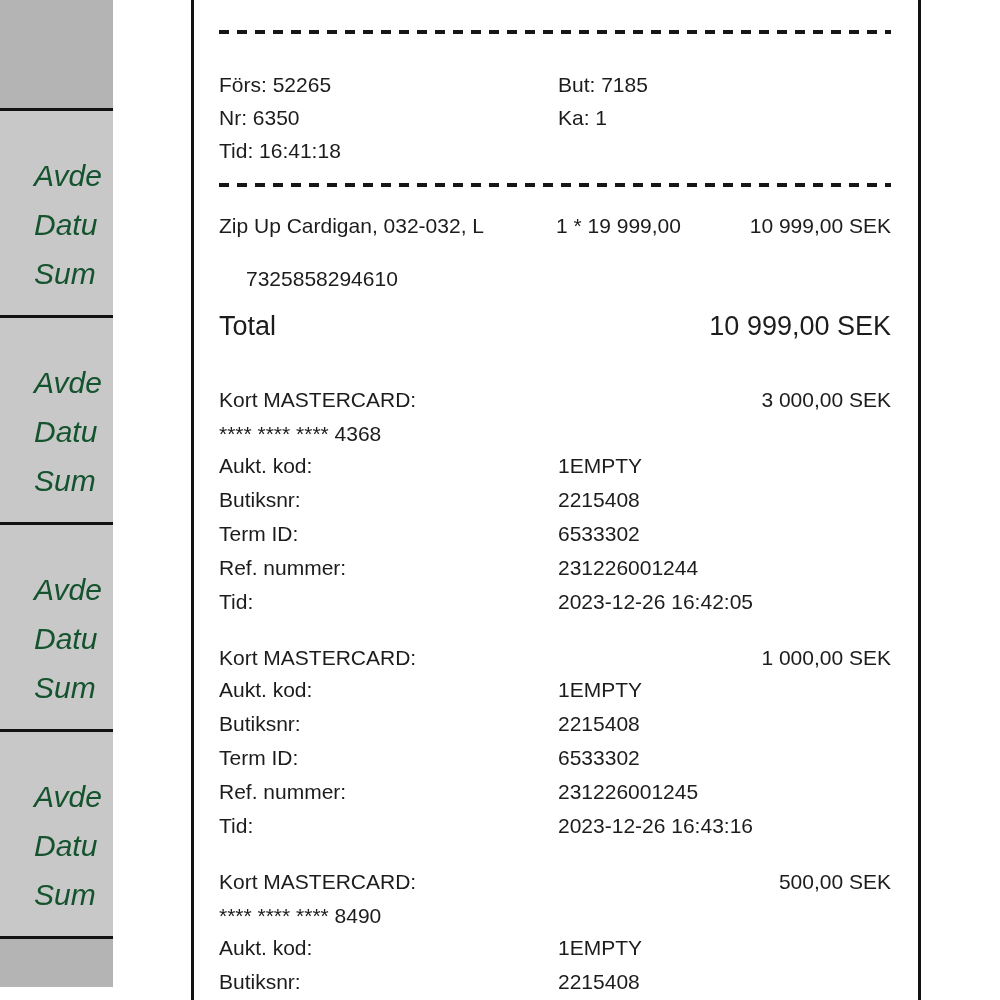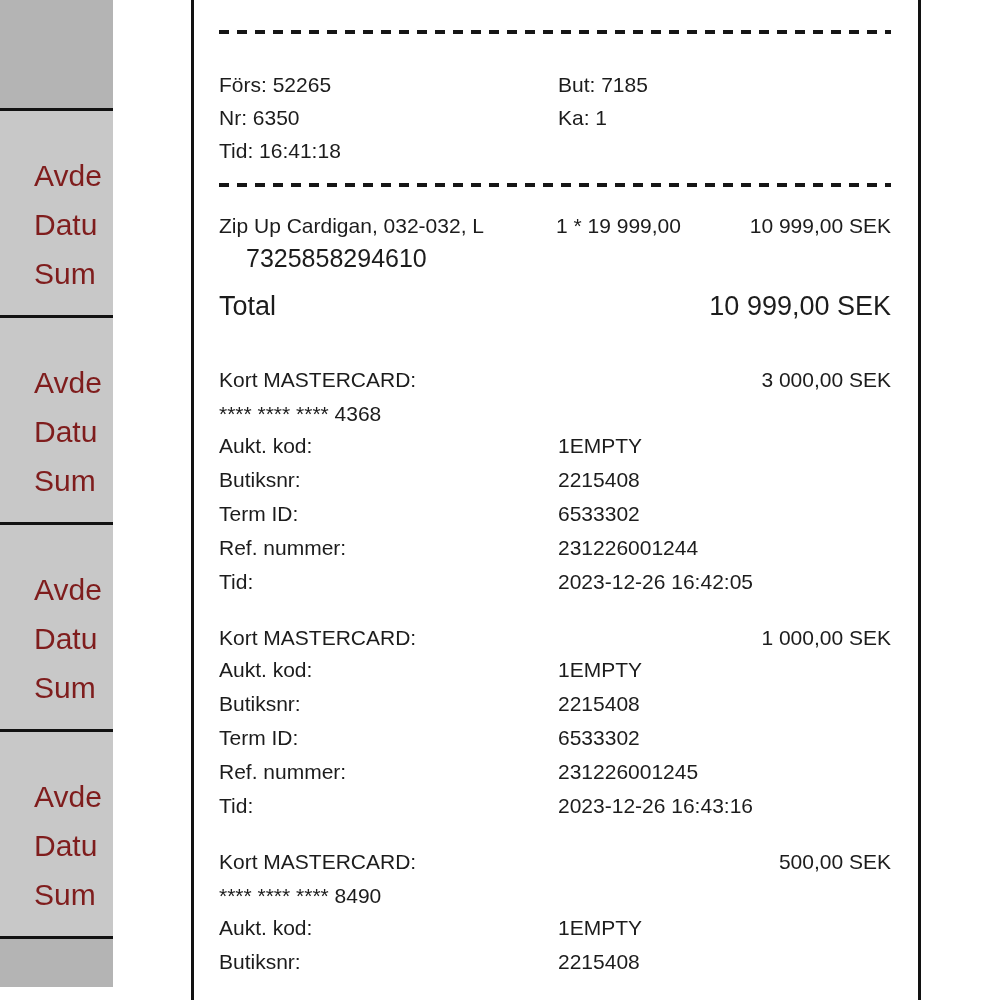--- a/index.html
+++ b/index.html
@@ -7,38 +7,38 @@
               font-family:"Liberation Sans", sans-serif; color:#1c1c1c; }
 
   
   .sidebar { position:absolute; left:0; top:0; width:113px; height:1000px; background:#ffffff; }
   .side-item { width:113px; border-bottom:3px solid #121212; overflow:hidden; }
   .side-item.dark { background:#b4b4b4; }
   .side-item.lite { background:#c8c8c8; padding:40px 0 0 34px; }
   .side-item.partial-top { height:111px; }
   .side-item.full { height:207px; }
   .side-item.partial-bottom { height:48px; border-bottom:none; }
-  .side-line { font-size:30px; line-height:49px; color:#7f1d1d; white-space:nowrap; }
+  .side-line { font-size:30px; line-height:49px; color:#14532d; white-space:nowrap;font-style:italic; }
 
   
   .receipt { position:absolute; left:191px; top:0; width:730px; height:1000px;
              background:#ffffff; border-left:3px solid #121212; border-right:3px solid #121212;
              padding:16px 27px 0 25px; overflow:hidden; }
   .dash { height:4px;
           background:repeating-linear-gradient(90deg,#161616 0,#161616 10px,transparent 10px,transparent 18px); }
   .dash-top { margin-top:14px; }
   .dash-mid { margin-top:16px; }
 
   .hdr { margin-top:34px; font-size:21px; }
   .hdr-row { display:grid; grid-template-columns:339px 1fr; line-height:33px; }
 
   .item-row { margin-top:22px; display:grid; grid-template-columns:337px 190px 1fr;
               font-size:21px; line-height:33px; }
   .item-amount { text-align:right; }
-  .ean { margin-left:27px; font-size:25px; line-height:33px; }
+  .ean { margin-left:27px; font-size:21px; line-height:33px;margin-top:20px; }
 
   .total-row { margin-top:14px; display:flex; justify-content:space-between;
                font-size:27px; font-weight:normal; line-height:34px; }
 
   .pay { margin-top:24px; }
   .pay-first { margin-top:42px; }
   .pay-head { display:flex; justify-content:space-between; font-size:21px; line-height:30px; }
   .masked { margin-top:4px; font-size:21px; line-height:30px; }
   .pay-rows { }
   .pay-row { display:grid; grid-template-columns:339px 1fr; font-size:21px; line-height:34px; }

